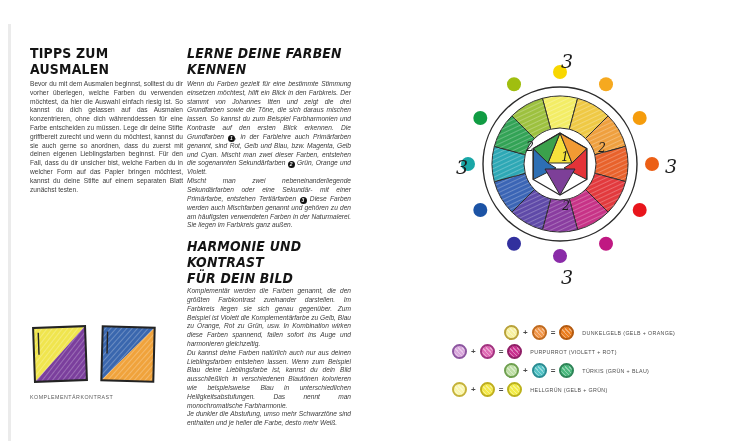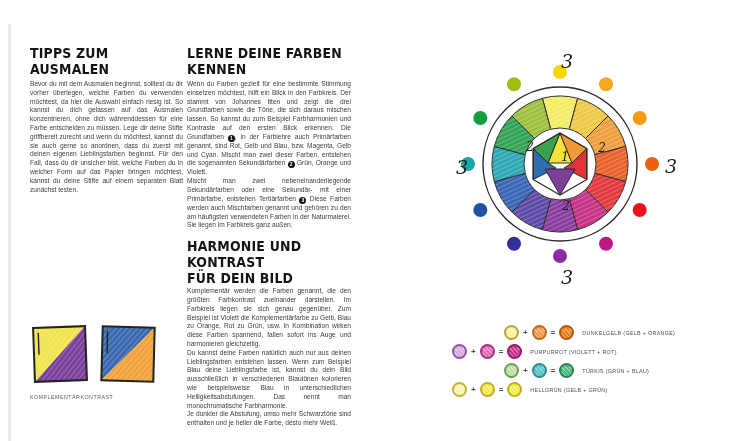--- a/index.html
+++ b/index.html
@@ -2,21 +2,21 @@
 <html><head>
 <meta charset="utf-8">
 <style>
   html,body{margin:0;padding:0;background:#ffffff;}
   .page{position:relative;width:750px;height:441px;background:#ffffff;overflow:hidden;
         font-family:"Liberation Sans","DejaVu Sans",sans-serif;color:#3d3d3d;margin-top:24px;}
   .page-edge{position:absolute;left:8px;top:0;width:3px;height:441px;background:#ebebeb;}
 
   .col{position:absolute;}
   .col1{left:30px;top:22px;width:153px;}
-  .col2{left:187px;top:22px;width:164px;}
+  .col2{left:187px;top:22px;width:164px;font-style:italic;}
 
   h2.head{margin:0 0 6px 0;font-family:"DejaVu Sans","Liberation Sans",sans-serif;
           font-weight:800;font-size:12.5px;line-height:14px;color:#141414;
           letter-spacing:.2px;transform:scaleY(1.12);transform-origin:left top;}
   h2.head2{margin:9px 0 6px 0;}
   p.body{margin:0;font-size:6.6px;line-height:8.8px;text-align:justify;color:#3c3c3c;}
   p.body + p.body{margin-top:0;}
 
   .badge{display:inline-block;width:7px;height:7px;border-radius:50%;background:#111;
          color:#fff;font-size:5px;line-height:7px;text-align:center;vertical-align:-1px;

